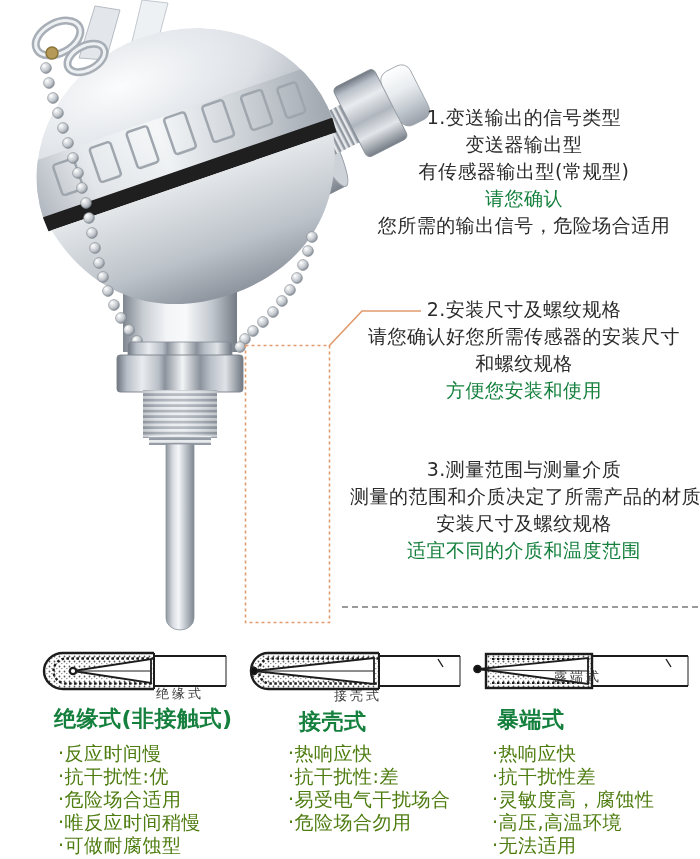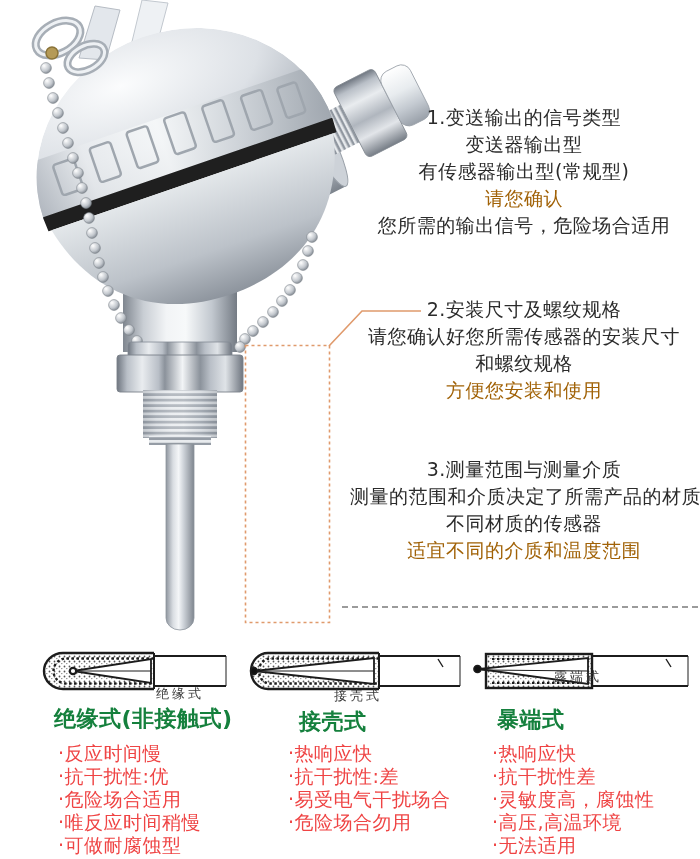--- a/index.html
+++ b/index.html
@@ -8,34 +8,34 @@
     font-family:"DejaVu Sans","Liberation Sans",sans-serif;color:#2b2b2b;
   }
   svg{display:block;}
   .abs{position:absolute;}
   
   .ann-block{
     position:absolute;left:350px;width:348px;text-align:center;
     font-size:19px;line-height:27px;color:#2b2b2b;letter-spacing:0.5px;
   }
   .ann-line{white-space:nowrap;}
-  .hl{color:#a16207;}
+  .hl{color:#15803d;}
   
   .separator{
     position:absolute;left:342px;top:606px;width:356px;height:0;
     border-top:2px dashed #8a8a8a;opacity:.85;
   }
   
   .diagram-caption{
     position:absolute;font-size:13px;color:#3a3a3a;letter-spacing:3px;white-space:nowrap;margin-left:12px;
   }
   .probe-title{
     position:absolute;font-size:22px;font-weight:700;color:#15803d;white-space:nowrap;letter-spacing:0.5px;
   }
-  .bullets{position:absolute;font-size:19px;line-height:23px;color:#ef4444;}
+  .bullets{position:absolute;font-size:19px;line-height:23px;color:#4d7c0f;}
   .bullet{white-space:nowrap;letter-spacing:0.5px;}
 </style>
 </head>
 <body>
 
 <div id="stage">
 
   <svg class="abs" style="left:0;top:0" width="700" height="650" viewBox="0 0 700 650">
     <defs>
       <radialGradient id="gDome" cx="38%" cy="28%" r="85%">
@@ -232,21 +232,21 @@
   <div class="ann-block" style="top:296px">
     <div class="ann-line">2.安装尺寸及螺纹规格</div>
     <div class="ann-line">请您确认好您所需传感器的安装尺寸</div>
     <div class="ann-line">和螺纹规格</div>
     <div class="ann-line hl">方便您安装和使用</div>
   </div>
 
   <div class="ann-block" style="top:456px">
     <div class="ann-line">3.测量范围与测量介质</div>
     <div class="ann-line">测量的范围和介质决定了所需产品的材质</div>
-    <div class="ann-line">不同材质的传感器</div>
+    <div class="ann-line">安装尺寸及螺纹规格</div>
     <div class="ann-line hl">适宜不同的介质和温度范围</div>
   </div>
 
   <div class="separator"></div>
 
   <svg class="abs" style="left:33px;top:650px" width="196" height="42" viewBox="0 0 196 42">
     <defs>
       <pattern id="dots" width="5" height="5" patternUnits="userSpaceOnUse">
         <rect width="5" height="5" fill="#fff"></rect>
         <circle cx="1.5" cy="1.5" r="0.9" fill="#555"></circle>

